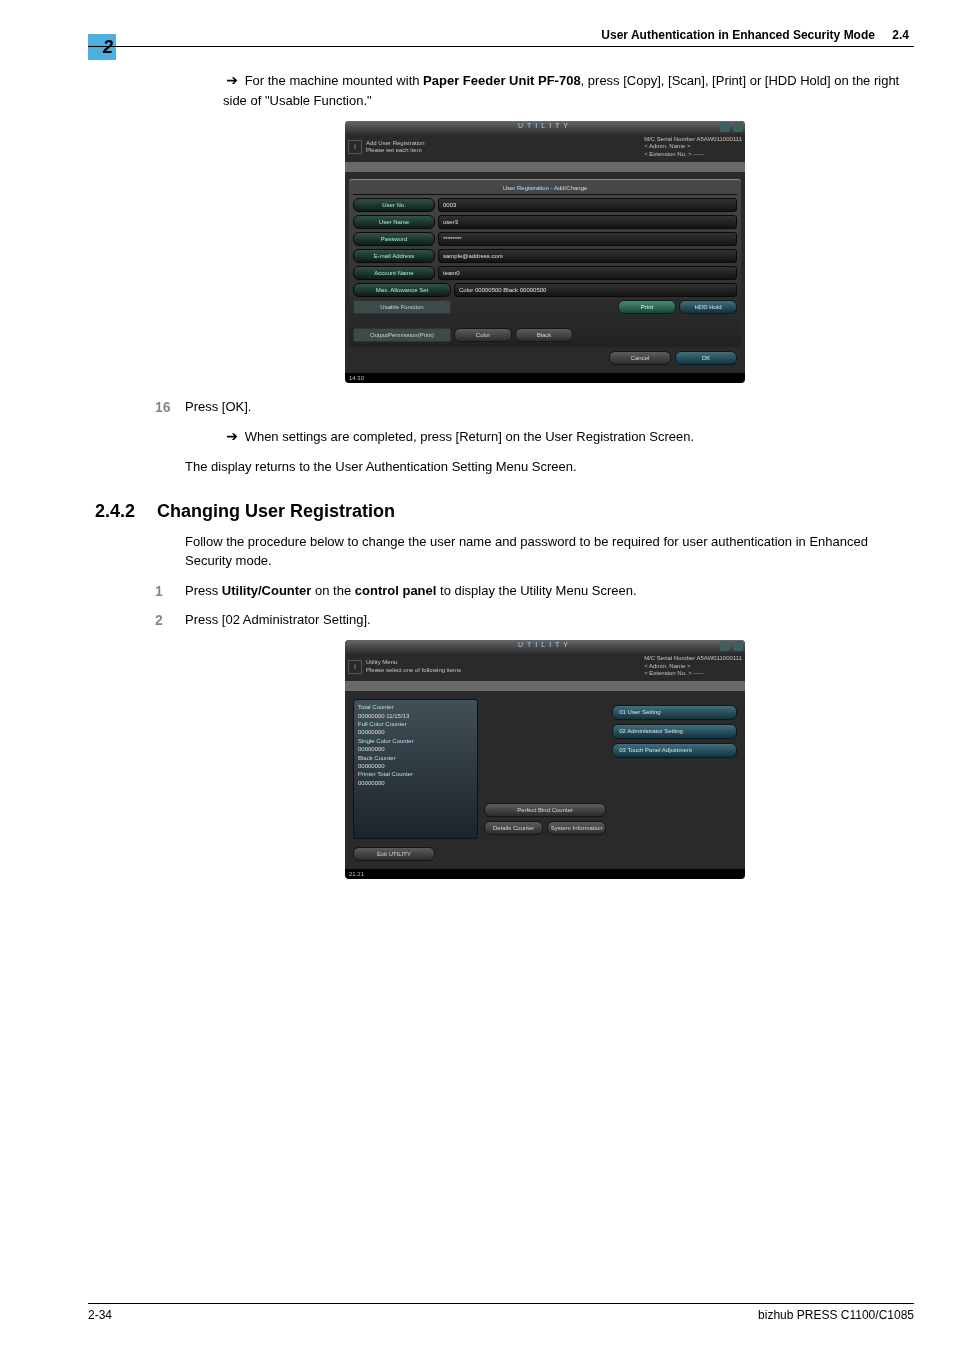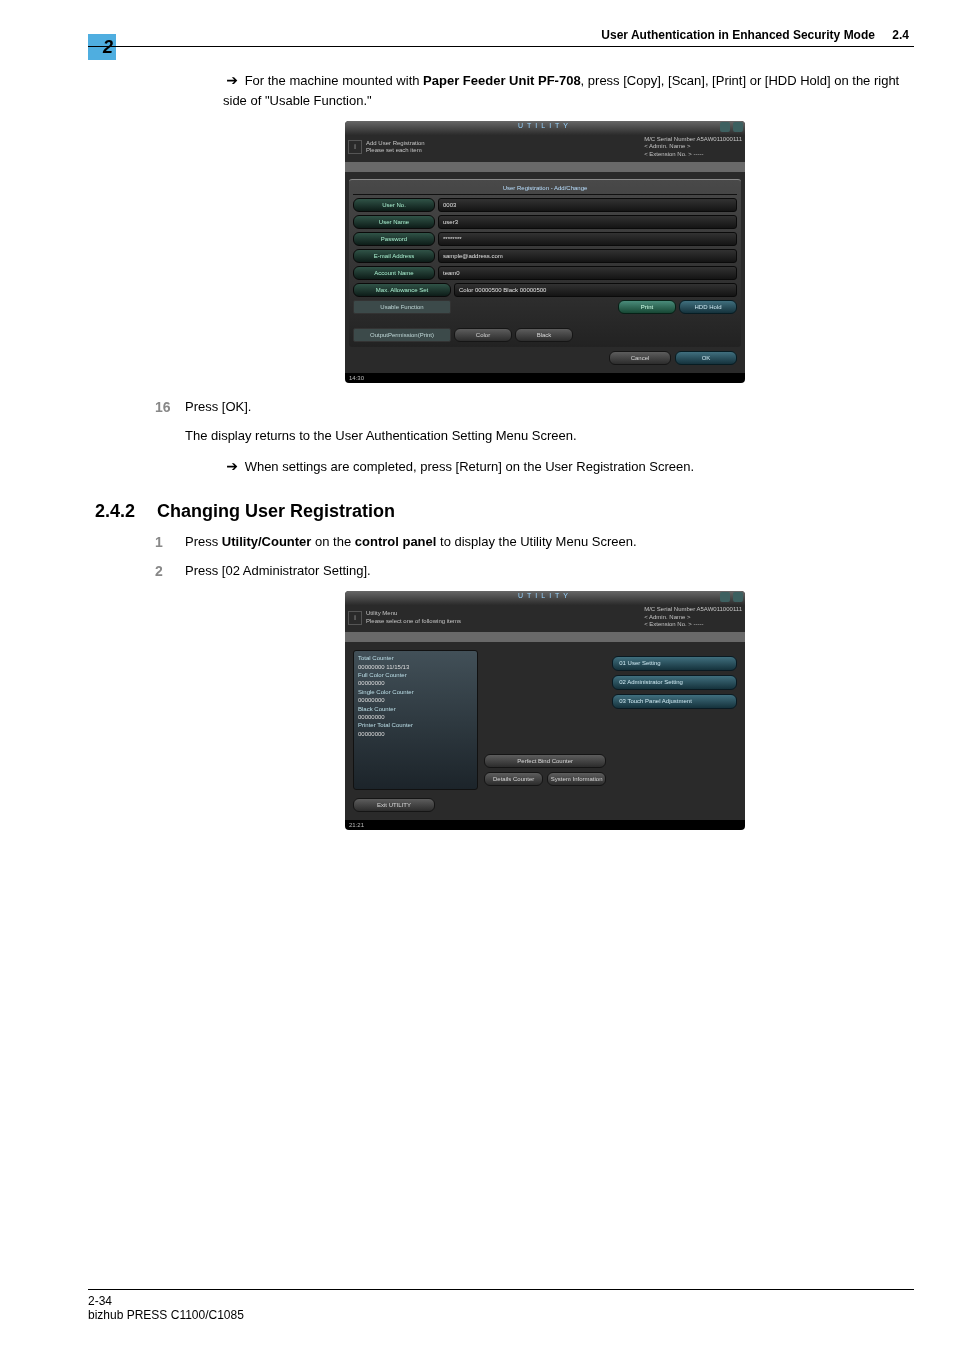--- a/index.html
+++ b/index.html
@@ -355,21 +355,20 @@
   .pg-footer {
     position: absolute;
     bottom: 28px;
     left: 88px;
     right: 40px;
     border-top: 1px solid #000;
     font-size: 12px;
     padding-top: 4px;
     display: flex;
     justify-content: space-between;
-    flex-direction: column;
   }
 </style>
 </head>
 <body>
 <div class="page">
 
   <div class="hdr">
     <div class="hdr-tab">2</div>
     <div class="hdr-title">
       <b>User Authentication in Enhanced Security Mode</b>
@@ -458,32 +457,33 @@
           </div>
         </div>
         <div class="util-statusbar"><span>14:30</span></div>
       </div>
     </div>
 
     <div class="para indent-step">
       <span class="stepnum">16</span>
       <span>Press [OK].</span>
     </div>
-    <div class="para indent-sub" style="margin-left:0">
-      <span>The display returns to the User Authentication Setting Menu Screen.</span>
-    </div>
     <div class="para indent-sub">
       <span class="arrow">➔</span>
       <span>When settings are completed, press [Return] on the User Registration Screen.</span>
     </div>
+    <div class="para indent-sub" style="margin-left:0">
+      <span>The display returns to the User Authentication Setting Menu Screen.</span>
+    </div>
 
     <div class="sect-row">
       <div class="sect-num">2.4.2</div>
       <div class="sect-title">Changing User Registration</div>
     </div>
+    <div class="para">Follow the procedure below to change the user name and password to be required for user authentication in Enhanced Security mode.</div>
 
     <div class="para indent-step">
       <span class="stepnum">1</span>
       <span>Press </span><b>Utility/Counter</b><span> on the </span><b>control panel</b><span> to display the Utility Menu Screen.</span>
     </div>
 
     <div class="para indent-step">
       <span class="stepnum">2</span>
       <span>Press [02 Administrator Setting].</span>
     </div>

